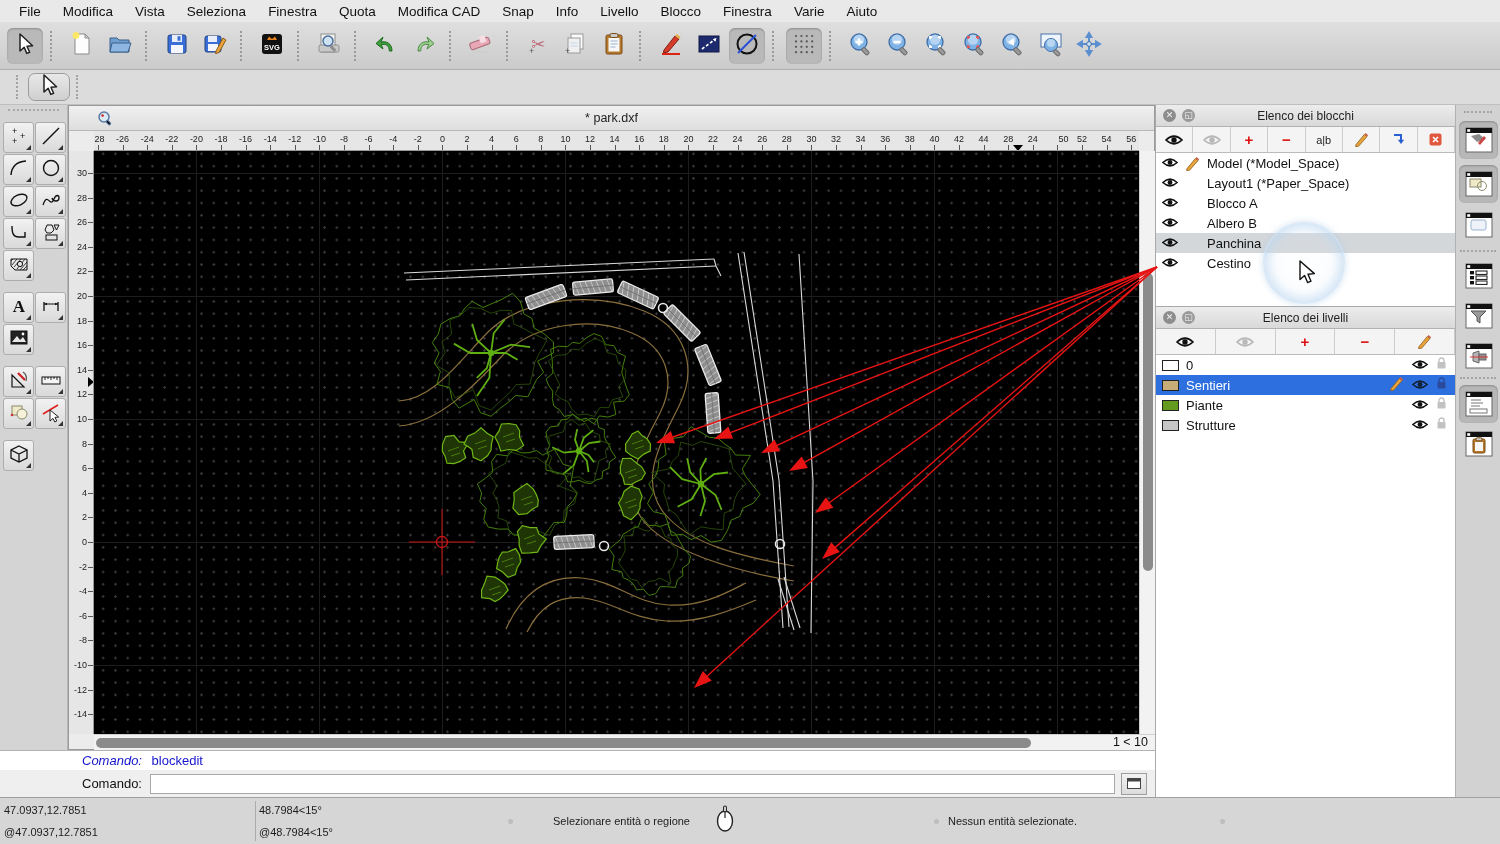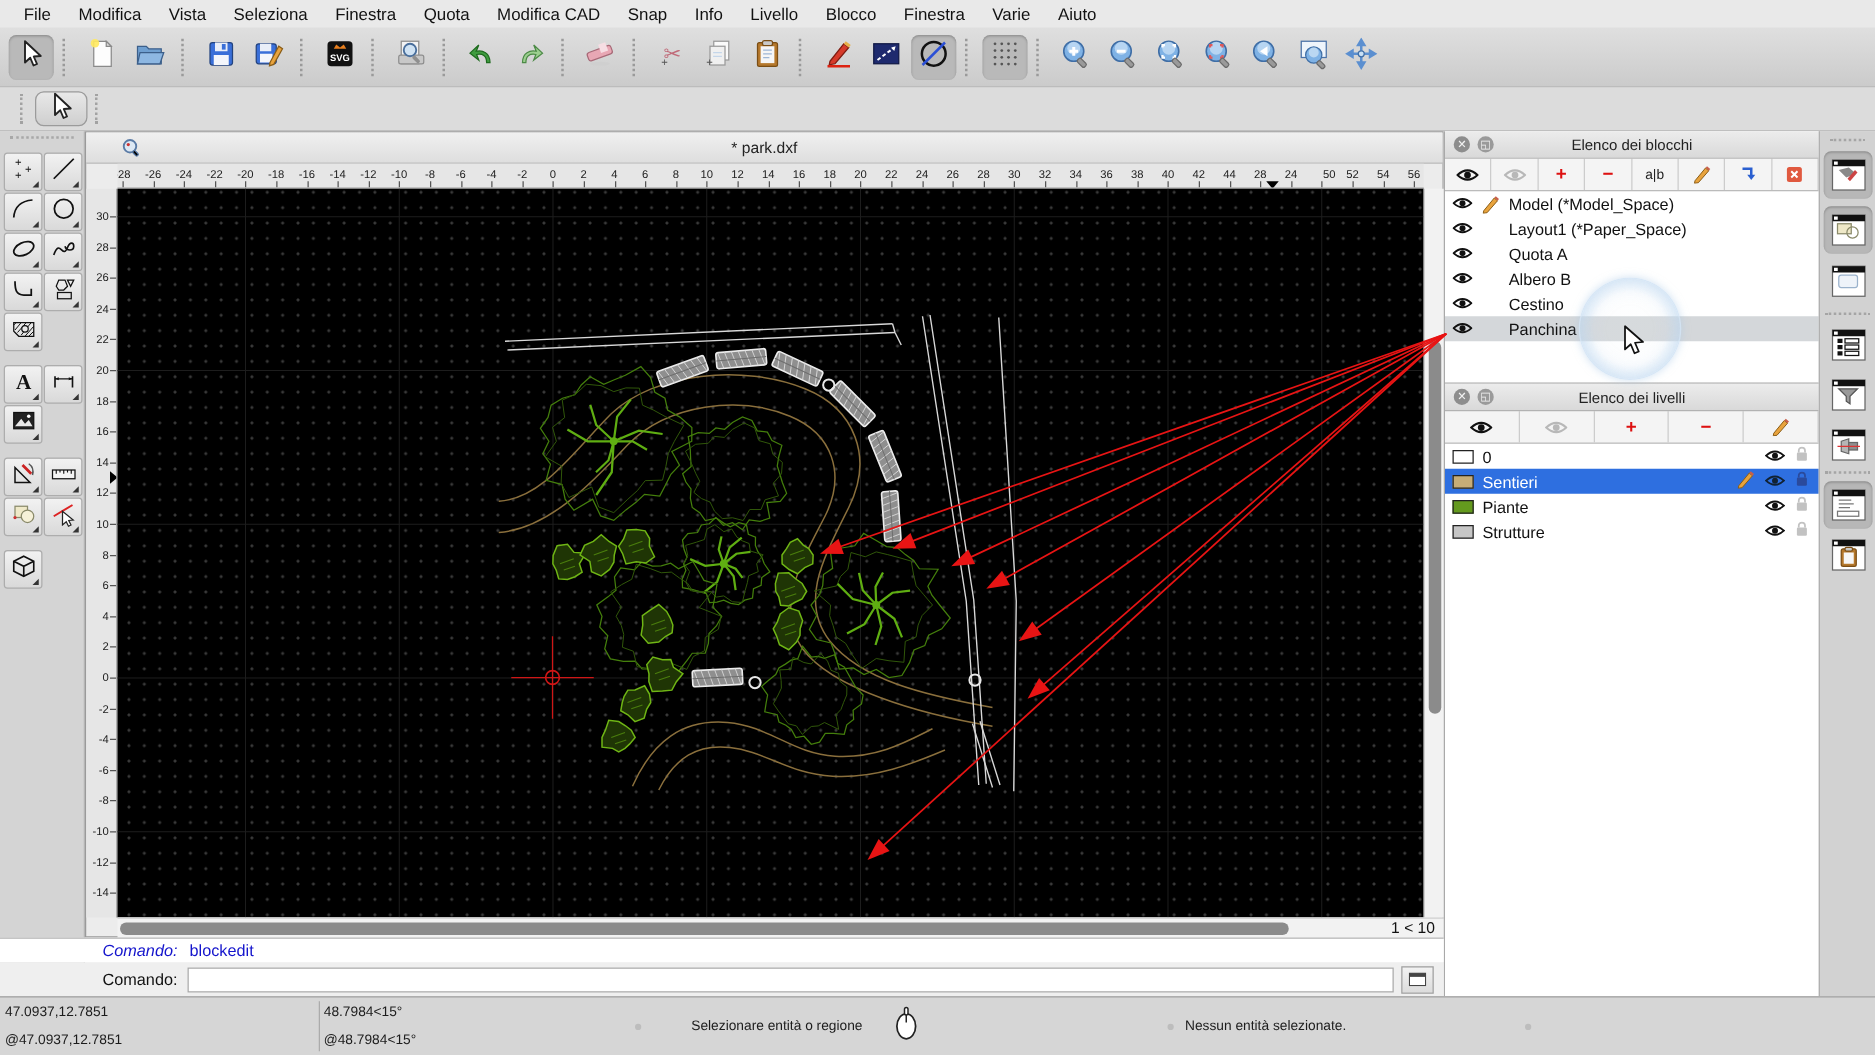--- a/index.html
+++ b/index.html
@@ -838,45 +838,45 @@
             </svg></span>
           <span style="width:15px;display:inline-flex;"></span>
           <span>Layout1 (*Paper_Space)</span>
         </div>
         <div class="prow">
           <span><svg class="eye-ic" width="16" height="11" viewBox="0 0 18 12">
               <path d="M1,6 Q9,-1.5 17,6 Q9,13.5 1,6 Z" fill="none" stroke="#111" stroke-width="1.7"></path>
               <circle cx="9" cy="6" r="2.7" fill="#111"></circle>
             </svg></span>
           <span style="width:15px;display:inline-flex;"></span>
-          <span>Quota A</span>
+          <span>Blocco A</span>
         </div>
         <div class="prow">
           <span><svg class="eye-ic" width="16" height="11" viewBox="0 0 18 12">
               <path d="M1,6 Q9,-1.5 17,6 Q9,13.5 1,6 Z" fill="none" stroke="#111" stroke-width="1.7"></path>
               <circle cx="9" cy="6" r="2.7" fill="#111"></circle>
             </svg></span>
           <span style="width:15px;display:inline-flex;"></span>
           <span>Albero B</span>
         </div>
+        <div class="prow sel-gray">
+          <span><svg class="eye-ic" width="16" height="11" viewBox="0 0 18 12">
+              <path d="M1,6 Q9,-1.5 17,6 Q9,13.5 1,6 Z" fill="none" stroke="#111" stroke-width="1.7"></path>
+              <circle cx="9" cy="6" r="2.7" fill="#111"></circle>
+            </svg></span>
+          <span style="width:15px;display:inline-flex;"></span>
+          <span>Panchina</span>
+        </div>
         <div class="prow">
           <span><svg class="eye-ic" width="16" height="11" viewBox="0 0 18 12">
               <path d="M1,6 Q9,-1.5 17,6 Q9,13.5 1,6 Z" fill="none" stroke="#111" stroke-width="1.7"></path>
               <circle cx="9" cy="6" r="2.7" fill="#111"></circle>
             </svg></span>
           <span style="width:15px;display:inline-flex;"></span>
           <span>Cestino</span>
-        </div>
-        <div class="prow sel-gray">
-          <span><svg class="eye-ic" width="16" height="11" viewBox="0 0 18 12">
-              <path d="M1,6 Q9,-1.5 17,6 Q9,13.5 1,6 Z" fill="none" stroke="#111" stroke-width="1.7"></path>
-              <circle cx="9" cy="6" r="2.7" fill="#111"></circle>
-            </svg></span>
-          <span style="width:15px;display:inline-flex;"></span>
-          <span>Panchina</span>
         </div>
       </div>
   </div>
   <div id="layerpanel" style="margin-top:33px;border-top:1px solid #a9a9a9;">
     <div class="ptitle">
       <span class="pclose">✕</span>
       <span class="pfloat">◱</span>
       <span>Elenco dei livelli</span>
     </div>
     <div class="ptools" id="layertools">

